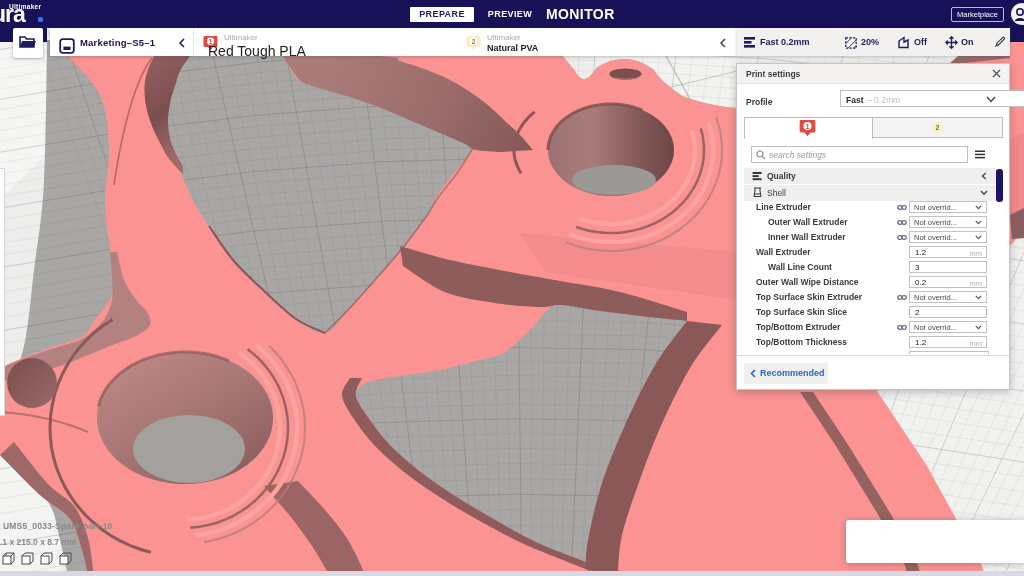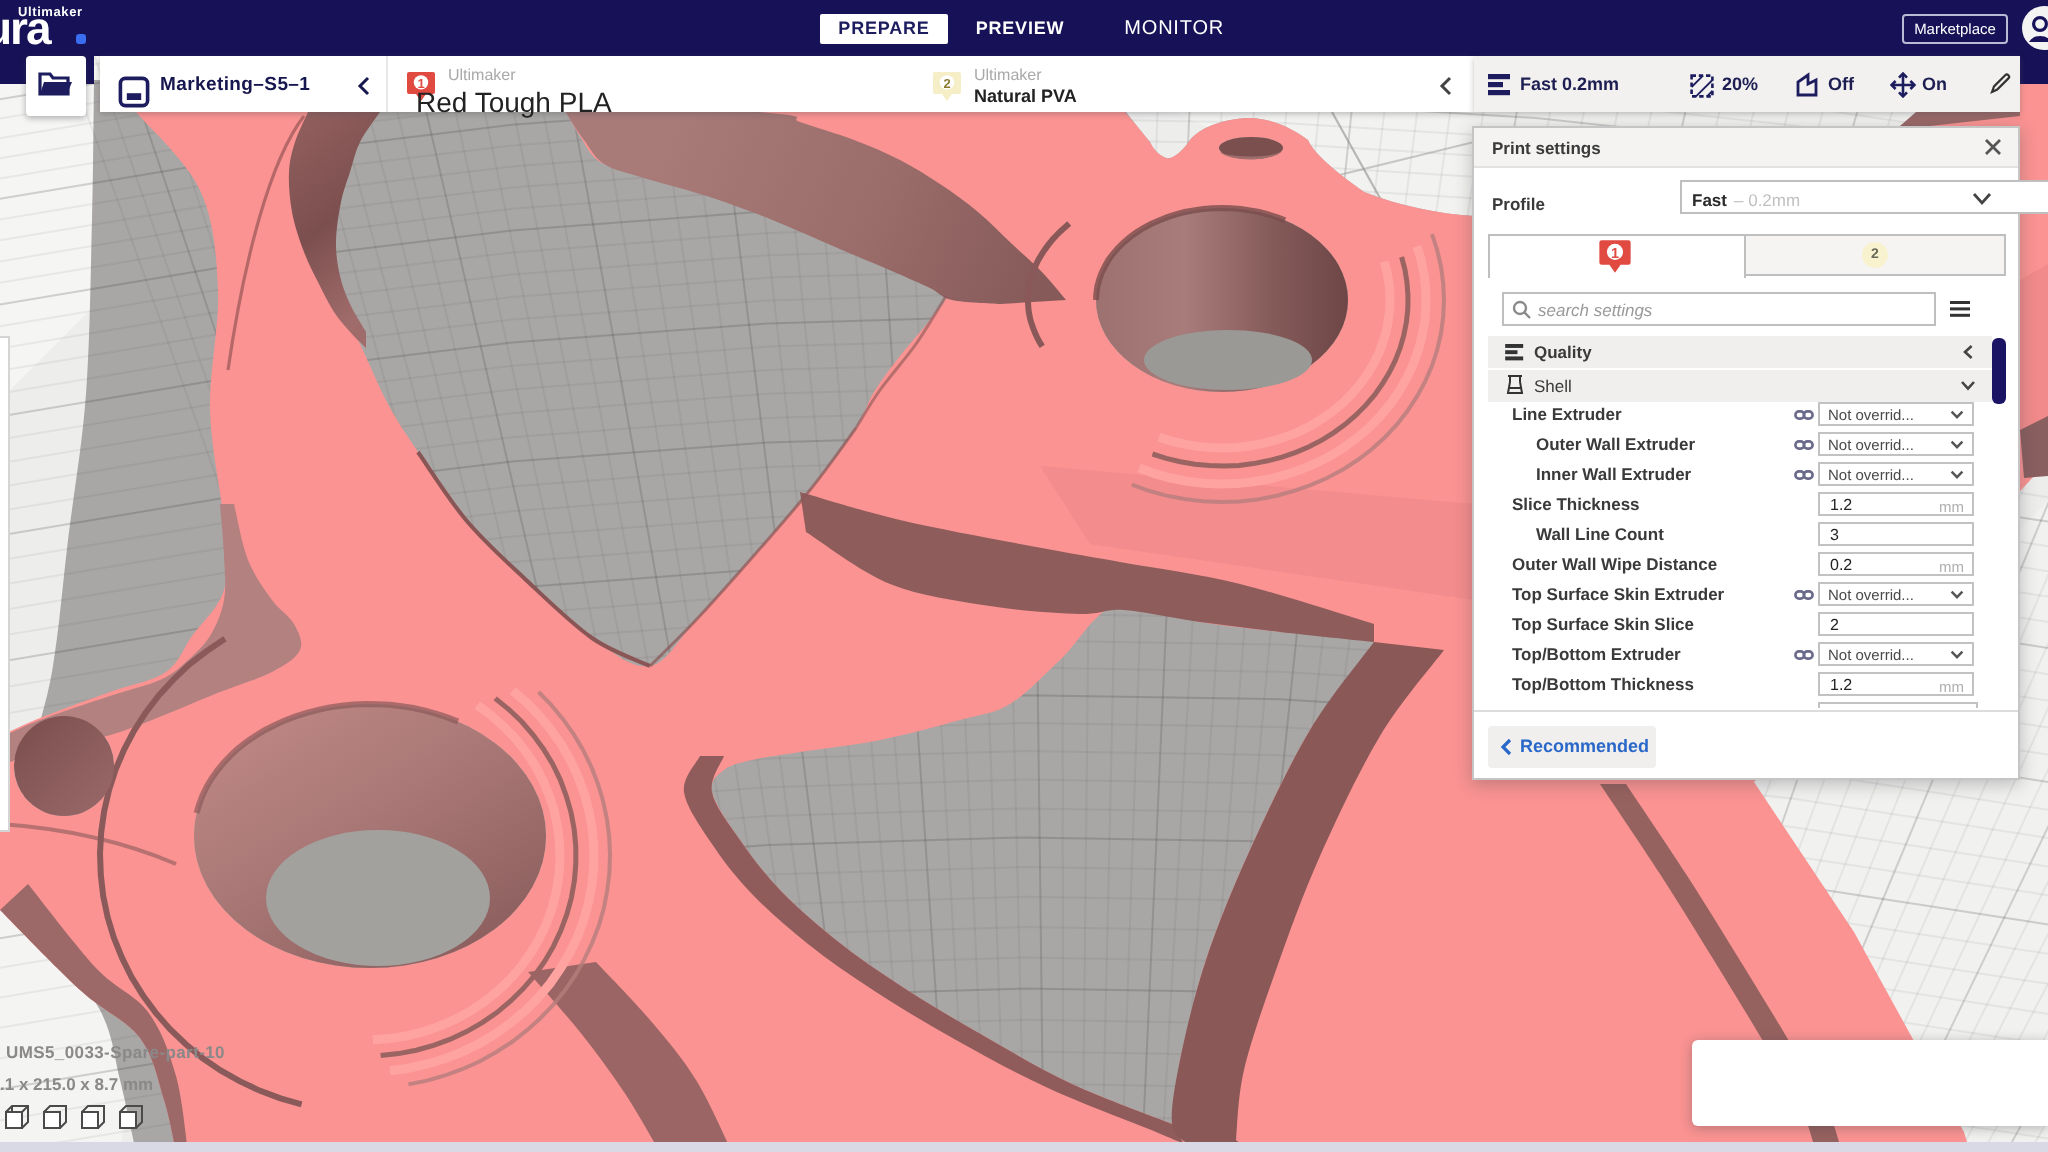--- a/index.html
+++ b/index.html
@@ -292,21 +292,21 @@
 </svg>
 
 <div class="abs" style="left:0;top:0;width:1024px;height:28px;background:#171257"></div>
 <div class="abs" style="left:1008px;top:28px;width:16px;height:14px;background:#171257"></div>
 <div class="abs" style="left:0;top:0;width:47px;height:42px;background:#171257"></div>
 <div class="abs" style="left:9px;top:3px;font-size:6.5px;font-weight:bold;color:#fff;letter-spacing:0.3px">Ultimaker</div>
 <div class="abs" style="left:-8px;top:1px;font-size:23px;font-weight:bold;color:#fff;letter-spacing:-1px">ura</div>
 <div class="abs" style="left:38px;top:17px;width:5px;height:5px;border-radius:1.5px;background:#3a6df0"></div>
 <div class="abs" style="left:410px;top:7px;width:64px;height:15px;background:#fff;border-radius:1px;text-align:center;line-height:15px;font-size:9px;font-weight:bold;color:#1c1c5e;letter-spacing:0.4px">PREPARE</div>
 <div class="abs" style="left:478px;top:7px;width:64px;height:15px;text-align:center;line-height:15px;font-size:9px;font-weight:bold;color:#fff;letter-spacing:0.4px">PREVIEW</div>
-<div class="abs" style="left:546px;top:7px;width:66px;height:15px;text-align:right;line-height:15px;font-size:10px;font-weight:normal;color:#fff;letter-spacing:0.4px">MONITOR</div>
+<div class="abs" style="left:546px;top:7px;width:66px;height:15px;text-align:right;line-height:15px;font-size:14px;font-weight:bold;color:#fff;letter-spacing:0.4px">MONITOR</div>
 <div class="abs" style="left:951px;top:7px;width:53px;height:15px;border:1px solid #b9bad4;border-radius:2px;text-align:center;line-height:13px;font-size:7.5px;color:#fff">Marketplace</div>
 <div class="abs" style="left:1011px;top:3px;width:22px;height:22px;border-radius:50%;background:#f3f3f3;overflow:hidden">
   <svg width="22" height="22" viewBox="0 0 22 22">
         <circle cx="9" cy="9" r="3.2" fill="none" stroke="#17125a" stroke-width="1.6"></circle>
         <path d="M3.5,18 a6,5 0 0 1 11,0" fill="#17125a"></path>
       </svg>
 </div>
 
 <div class="abs" style="left:50px;top:28px;width:687px;height:28px;background:#fff;box-shadow:0 1px 3px rgba(80,80,90,0.35)"></div>
 <div class="abs" style="left:737px;top:28px;width:273px;height:28px;background:#f2f1f0;box-shadow:0 1px 3px rgba(80,80,90,0.35)"></div>
@@ -468,21 +468,21 @@
         <rect x="0.7" y="2.7" width="4.4" height="3.6" rx="1.8"></rect>
         <rect x="4.9" y="2.7" width="4.4" height="3.6" rx="1.8"></rect>
       </g>
     </svg>
     <div style="position:absolute;left:909px;top:231px;width:78px;height:12px;border:1px solid #c2c2c2;background:#fff">
       <span style="position:absolute;left:4px;top:1px;font-size:7.5px;color:#4a4a4a;white-space:nowrap">Not overrid...</span>
     </div>
     <svg width="7" height="5" viewBox="0 0 7 5" style="position:absolute;left:975px;top:235px">
       <path d="M0.8,0.8 L3.5,3.6 L6.2,0.8" stroke="#555" stroke-width="1.2" fill="none"></path>
     </svg>
-    <div style="position:absolute;left:756px;top:247px;font-size:8.5px;font-weight:bold;color:#3a3a3a;white-space:nowrap">Slice Thickness</div>
+    <div style="position:absolute;left:756px;top:247px;font-size:8.5px;font-weight:bold;color:#3a3a3a;white-space:nowrap">Wall Extruder</div>
     <div style="position:absolute;left:909px;top:246px;width:78px;height:12px;border:1px solid #c2c2c2;background:#fff">
       <span style="position:absolute;left:5px;top:1px;font-size:8px;color:#222">1.2</span>
       <span style="position:absolute;right:4px;top:1.5px;font-size:7.5px;color:#b0b0b0">mm</span>
     </div>
     <div style="position:absolute;left:768px;top:262px;font-size:8.5px;font-weight:bold;color:#3a3a3a;white-space:nowrap">Wall Line Count</div>
     <div style="position:absolute;left:909px;top:261px;width:78px;height:12px;border:1px solid #c2c2c2;background:#fff">
       <span style="position:absolute;left:5px;top:1px;font-size:8px;color:#222">3</span>
     </div>
     <div style="position:absolute;left:756px;top:277px;font-size:8.5px;font-weight:bold;color:#3a3a3a;white-space:nowrap">Outer Wall Wipe Distance</div>
     <div style="position:absolute;left:909px;top:276px;width:78px;height:12px;border:1px solid #c2c2c2;background:#fff">

